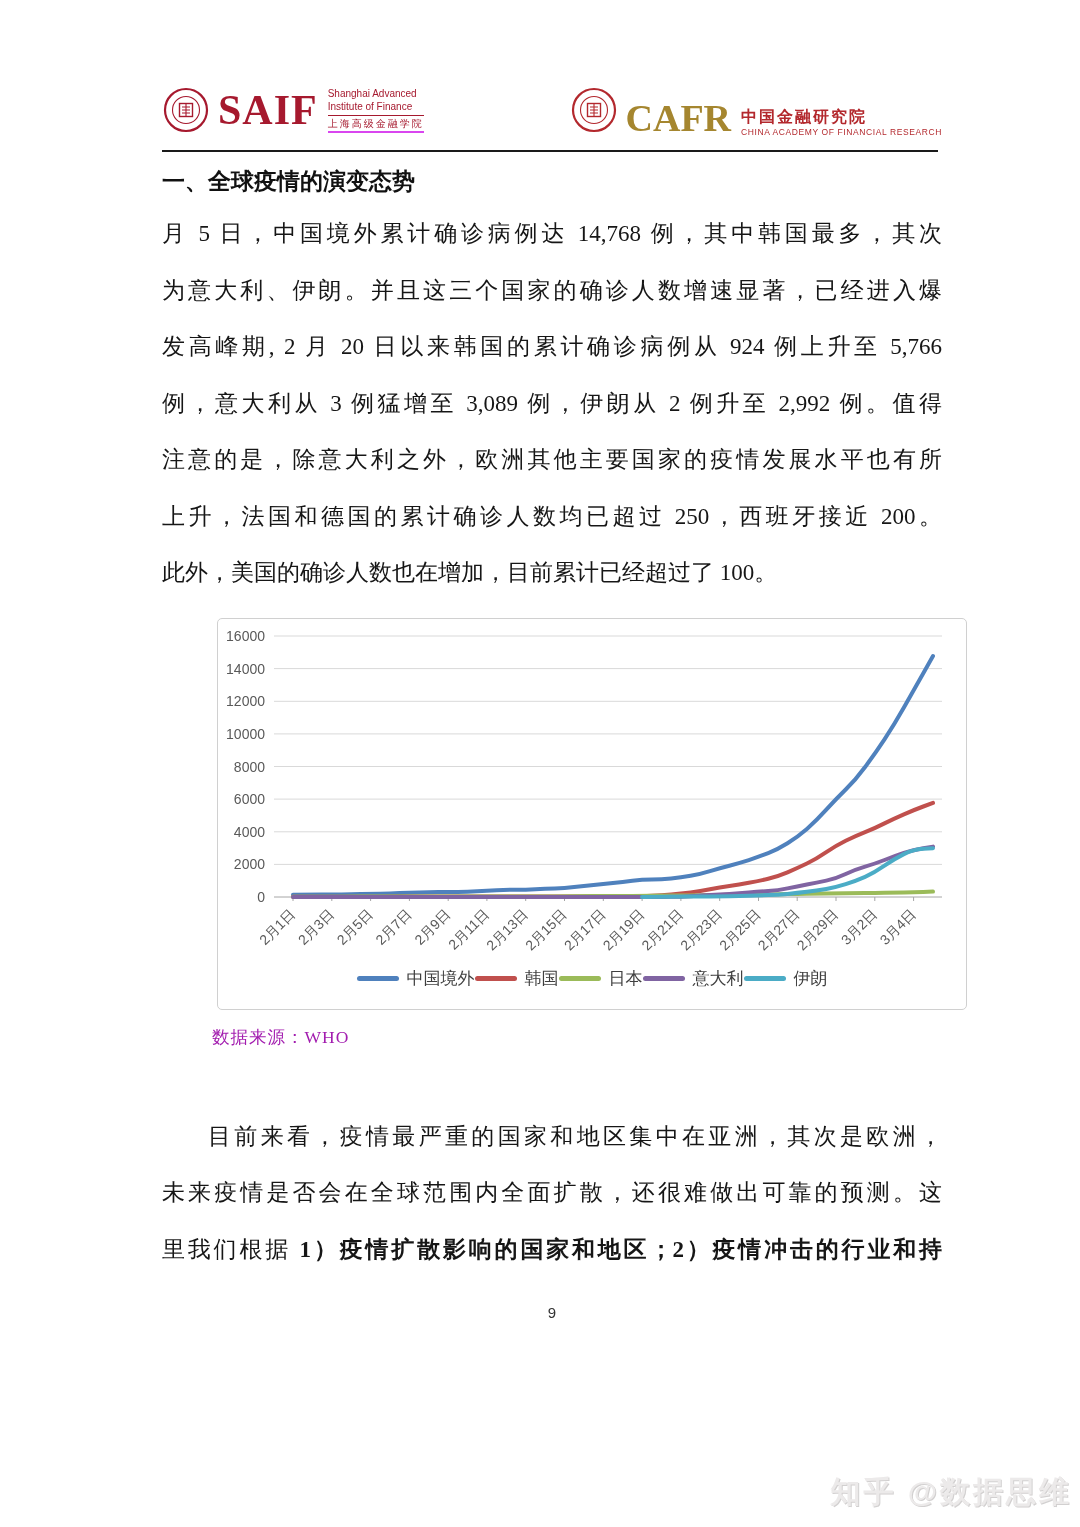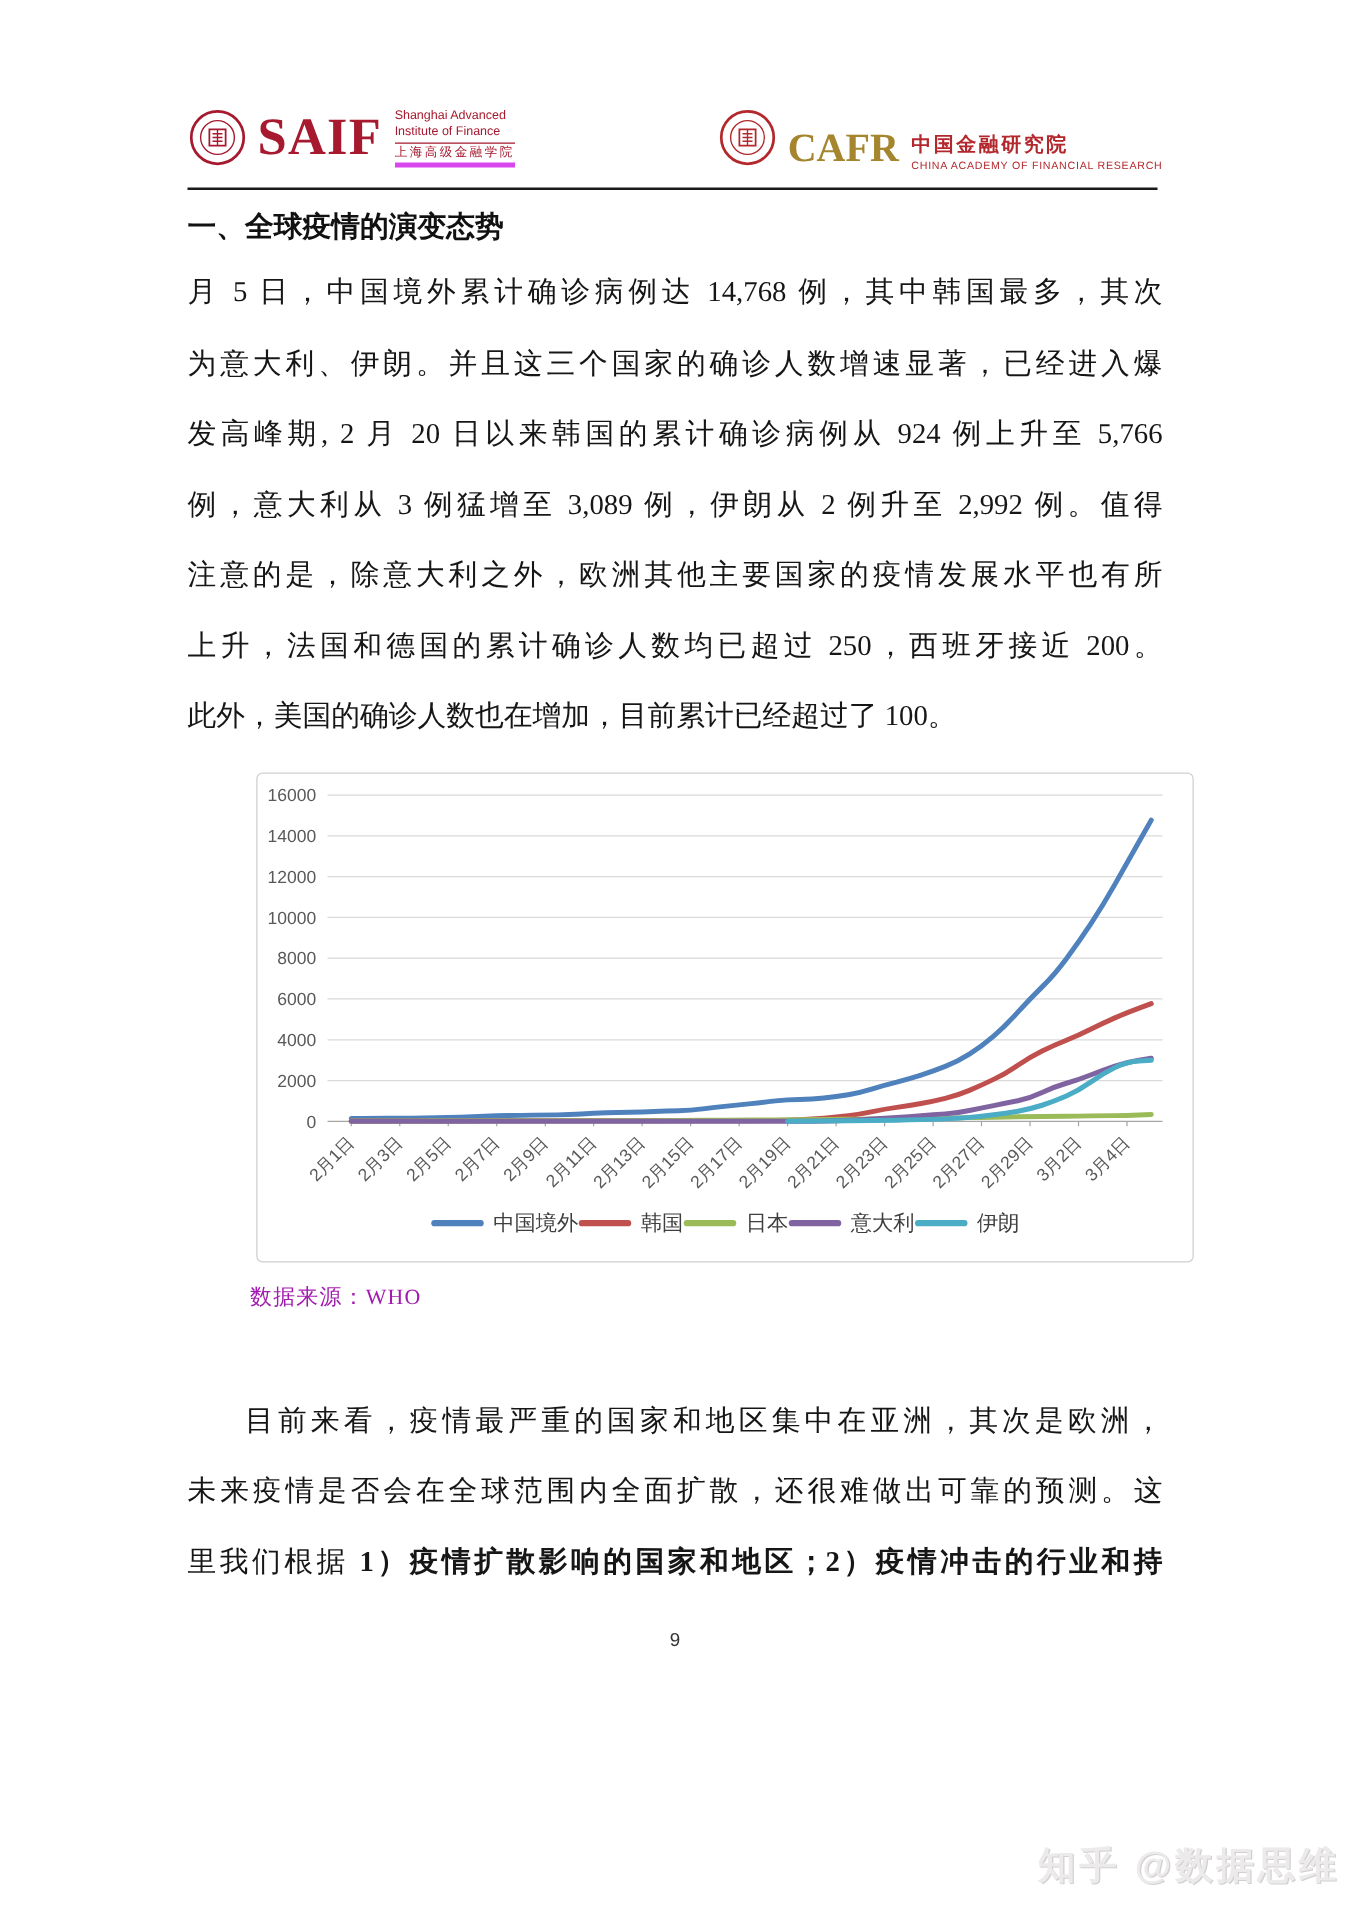--- a/index.html
+++ b/index.html
@@ -1,28 +1,28 @@
 <!DOCTYPE html>
 <html><head>
 <meta charset="utf-8">
 <style>
   * { margin:0; padding:0; box-sizing:border-box; }
   html,body { background:#fff; }
   .page { position:relative; width:1080px; height:1527px; background:#fff; overflow:hidden;
           font-family:"Liberation Serif","DejaVu Serif",serif; color:#161616; }
-  .content { position:absolute; left:150px; top:0; width:780px; }
+  .content { position:absolute; left:162px; top:0; width:780px; }
 
   
   .header-row { display:flex; justify-content:space-between; align-items:center; margin-top:74px; height:72px; }
   .logo { display:flex; align-items:center; }
   .seal { flex:0 0 auto; }
   .saif-word { font-size:42px; font-weight:bold; color:#A6192E; letter-spacing:1px; margin:0 10px 0 8px; line-height:1; }
   .saif-sub { font-size:10px; color:#A6192E; line-height:1.3; font-family:"Liberation Sans",sans-serif; }
-  .saif-sub .cn { border-top:1px solid #A6192E; border-bottom:4px solid #d946ef; margin-top:2px; padding:1px 0; letter-spacing:2px; }
-  .cafr-word { font-size:32px; font-weight:bold; color:#A5862F; margin:16px 10px 0 8px; line-height:1; }
+  .saif-sub .cn { border-top:1px solid #A6192E; border-bottom:2px solid #d946ef; margin-top:2px; padding:1px 0; letter-spacing:2px; }
+  .cafr-word { font-size:38px; font-weight:bold; color:#A5862F; margin:16px 10px 0 8px; line-height:1; }
   .cafr-sub { line-height:1.25; }
   .cafr-sub .cn { font-size:16px; font-weight:bold; color:#B3282D; letter-spacing:2px;margin-top:24px; }
   .cafr-sub .en { font-size:8.5px; color:#B3282D; letter-spacing:0.6px; font-family:"Liberation Sans",sans-serif; }
   .header-rule { width:776px; height:2px; background:#1a1a1a; margin-top:4px; }
 
   
   .section-title { font-size:23px; font-weight:bold; color:#111; margin-top:14px; }
   .para { font-size:23px; line-height:56.5px; }
   .para1 { margin-top:9px; }
   .para2 { margin-top:60px; }

